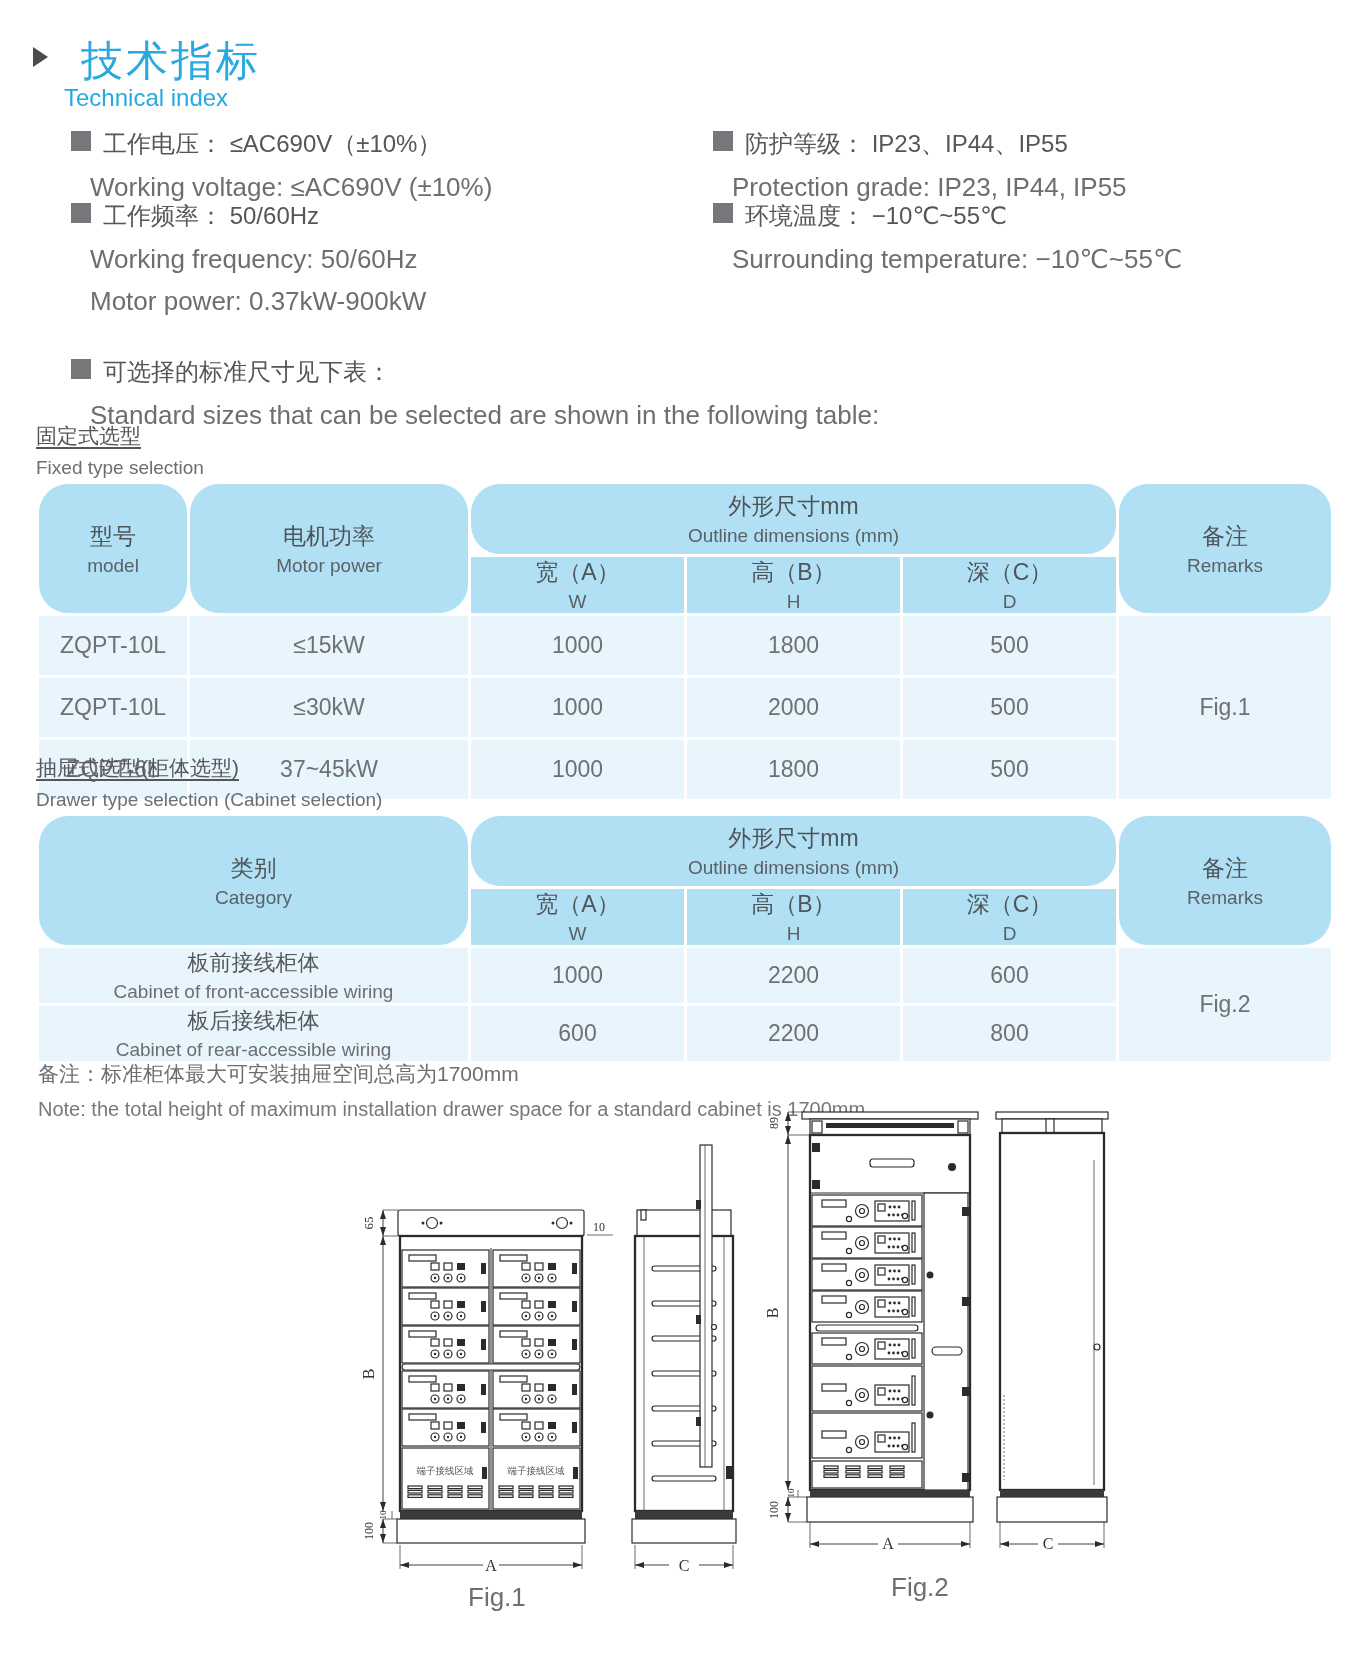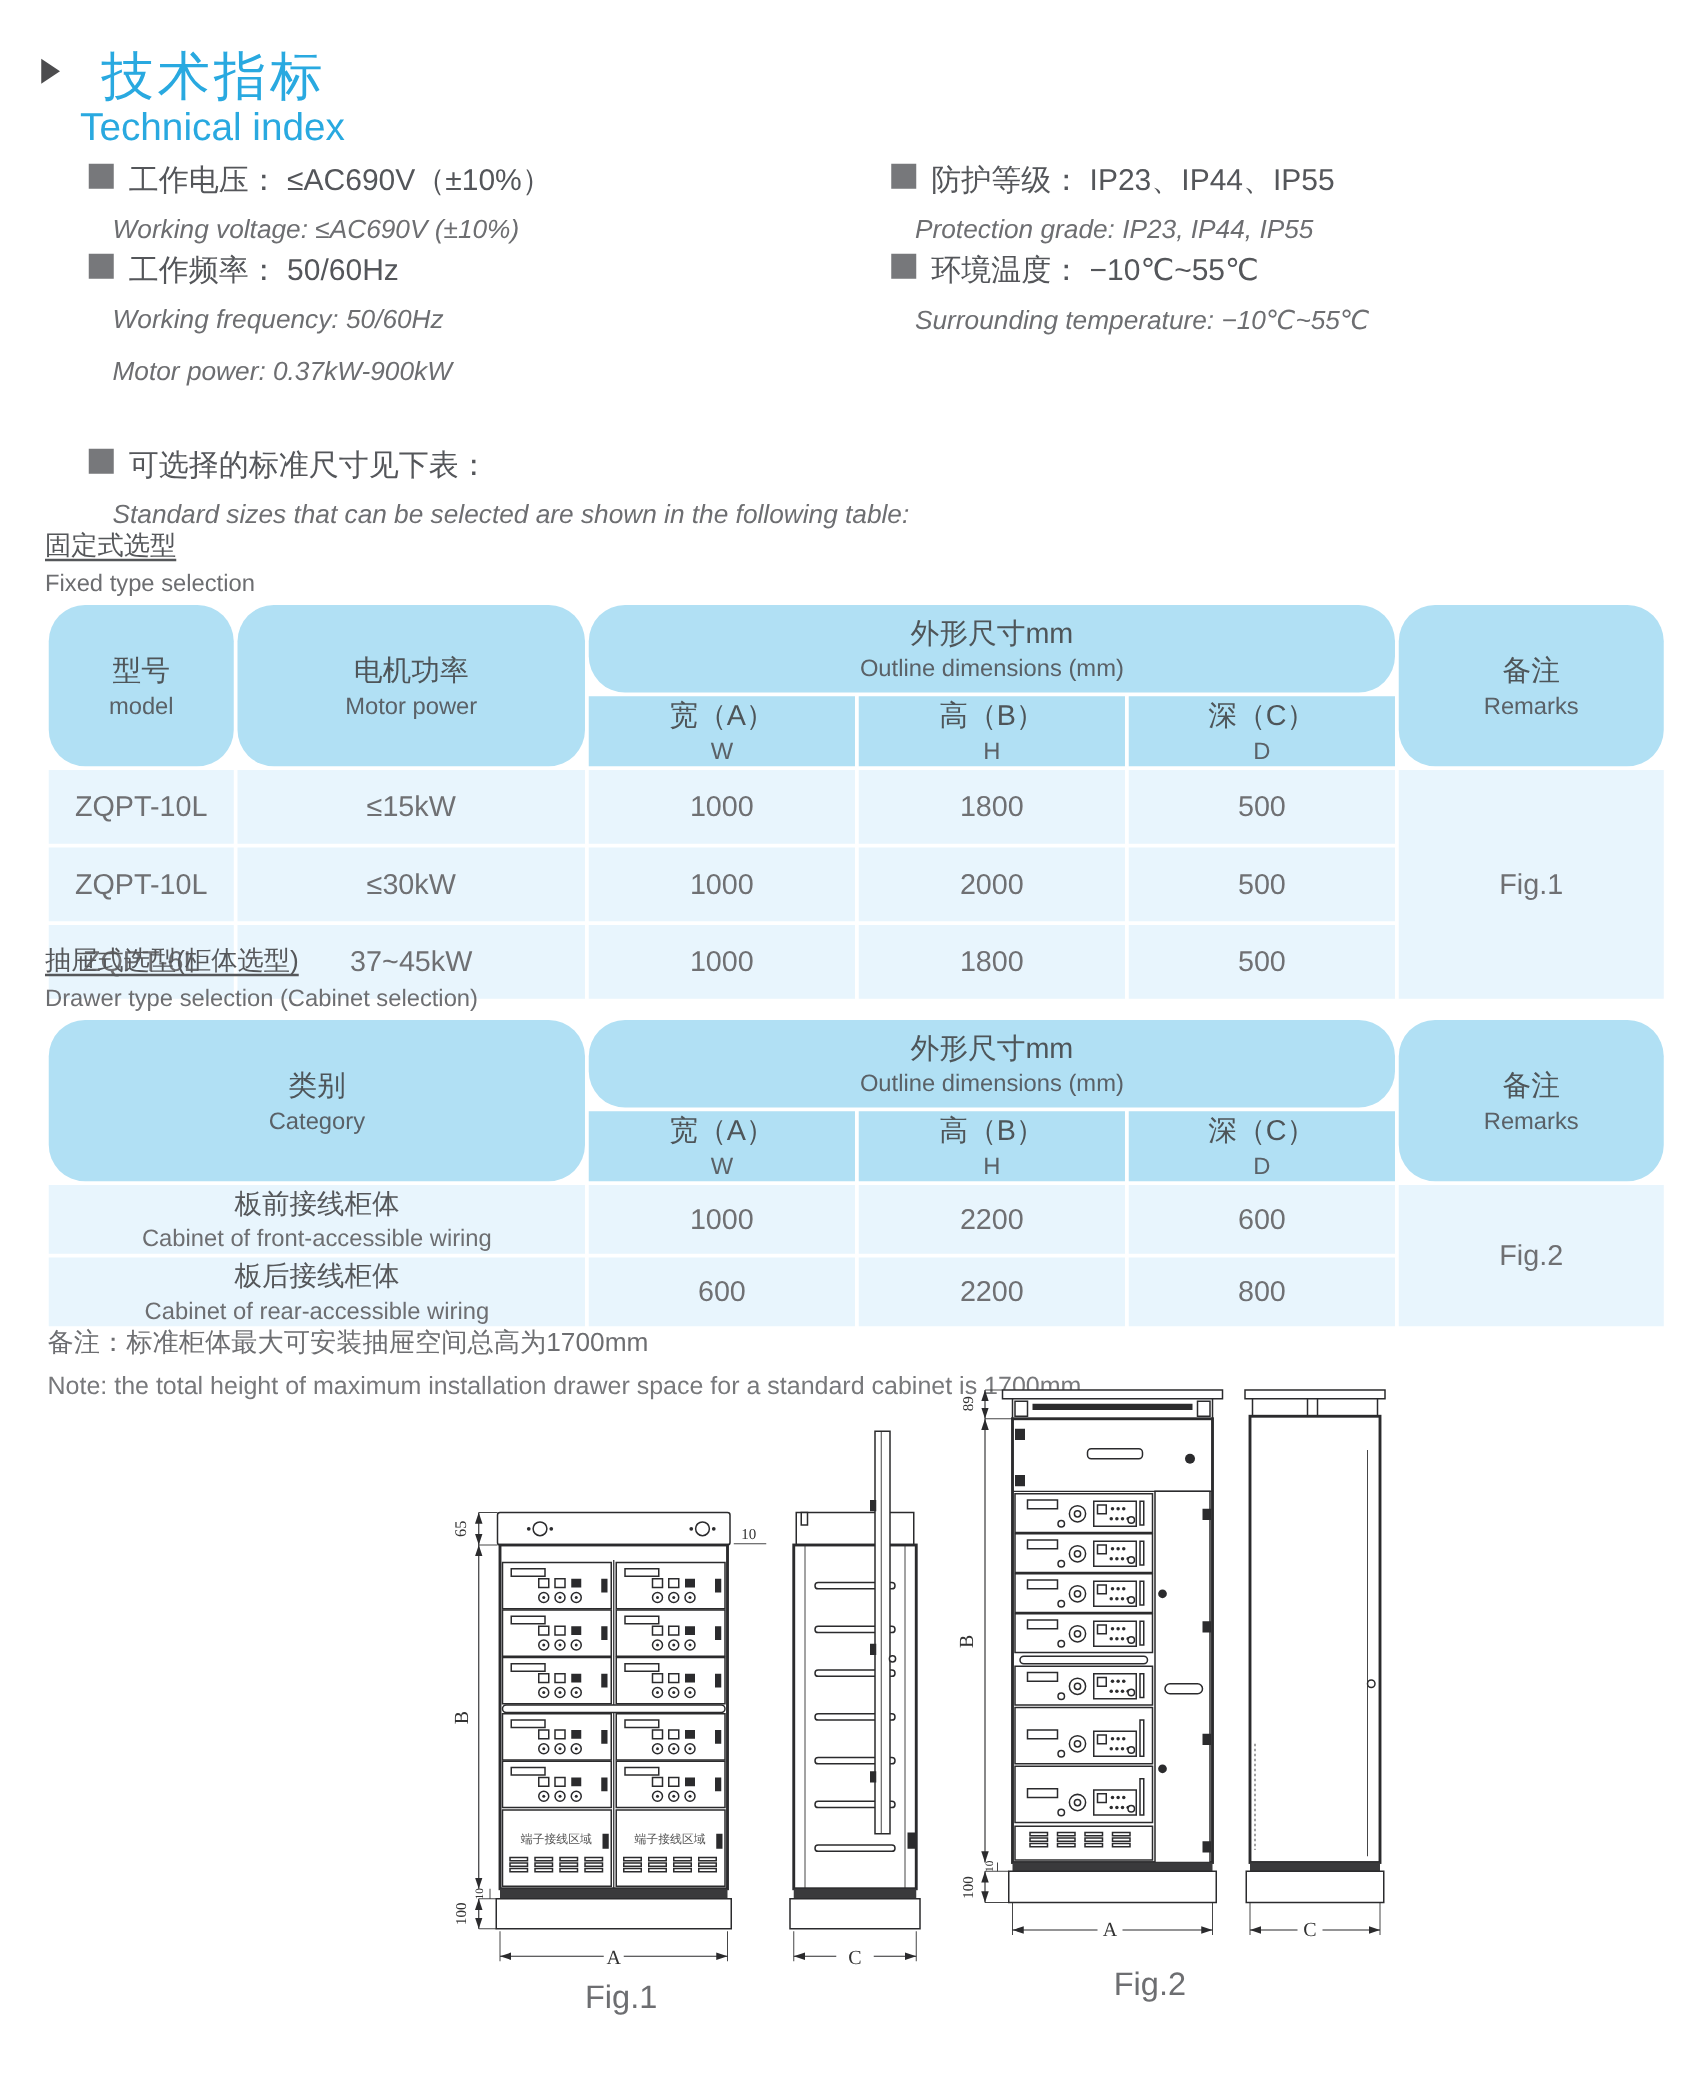--- a/index.html
+++ b/index.html
@@ -2,25 +2,25 @@
 <html><head>
 <meta charset="utf-8">
 <style>
   html,body{margin:0;padding:0;background:#fff;}
   #page{position:relative;width:1357px;height:1660px;background:#ffffff;overflow:hidden;
         font-family:"Liberation Sans","DejaVu Sans",sans-serif;}
   .abs{position:absolute;}
   
   .tri{width:0;height:0;border-left:15px solid #4c4c4e;border-top:10px solid transparent;border-bottom:10px solid transparent;}
   .title-zh{font-size:42px;color:#29a9e0;letter-spacing:3px;margin-left:19px;}
-  .title-en{font-size:31px;color:#29a9e0;}
+  .title-en{font-size:24px;color:#29a9e0;}
   
   .spec .zh{display:flex;align-items:flex-start;font-size:24px;color:#54565a;padding-left:13px;}
   .bullet{flex:0 0 auto;width:20px;height:20px;background:#77787b;margin:3px 12px 0 0;}
-  .spec .en{font-size:21px;color:#6d6e71;margin:12px 0 0 32px;font-style:italic;}
+  .spec .en{font-size:26px;color:#6d6e71;margin:12px 0 0 32px;}
   
   .section .zh{font-size:21px;color:#55575a;text-decoration:underline;text-underline-offset:4px;}
   .section .en{font-size:19px;color:#6d6e71;margin-top:7px;}
   
   table.spec-table{position:absolute;border-collapse:separate;border-spacing:3px;table-layout:fixed;}
   .spec-table th{background:#b1e0f4;font-weight:normal;vertical-align:middle;text-align:center;padding:0;}
   .spec-table td{background:#e8f5fd;text-align:center;vertical-align:middle;font-size:23px;color:#6f7073;padding:0;}
   .thzh{font-size:23px;color:#4e5559;}
   .then{font-size:19px;color:#5a6167;margin-top:3px;}
   .tdzh{font-size:22px;color:#55575a;}

